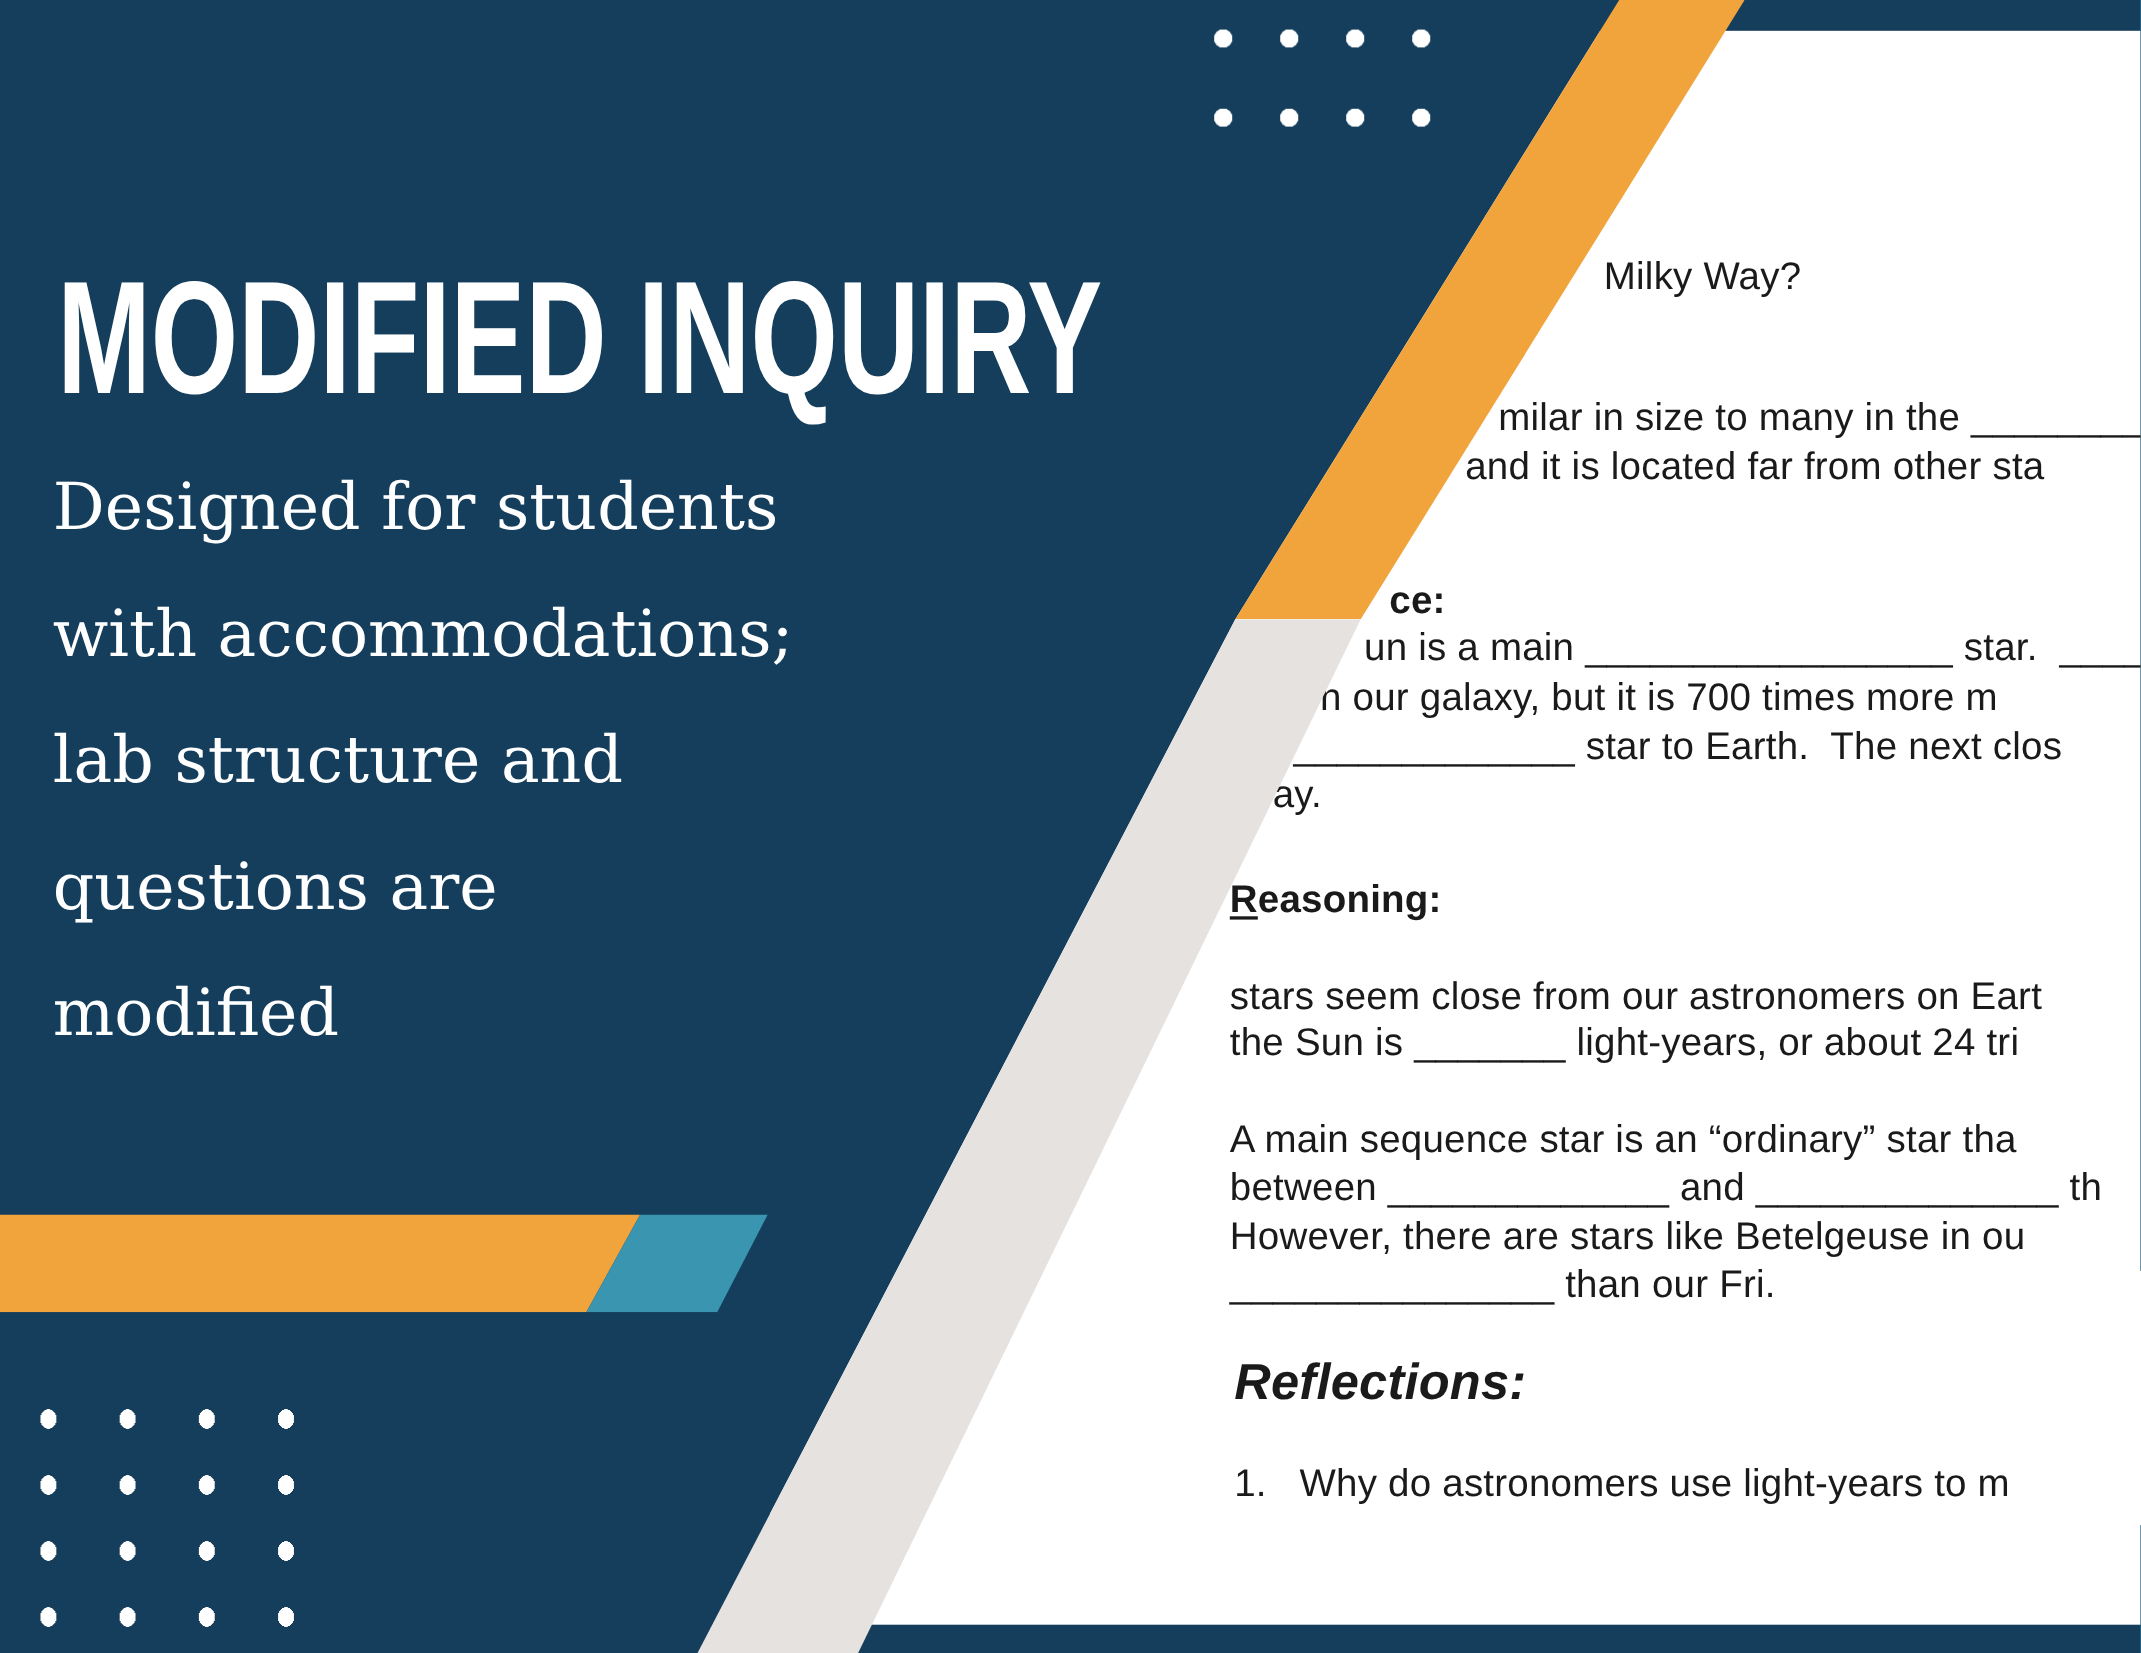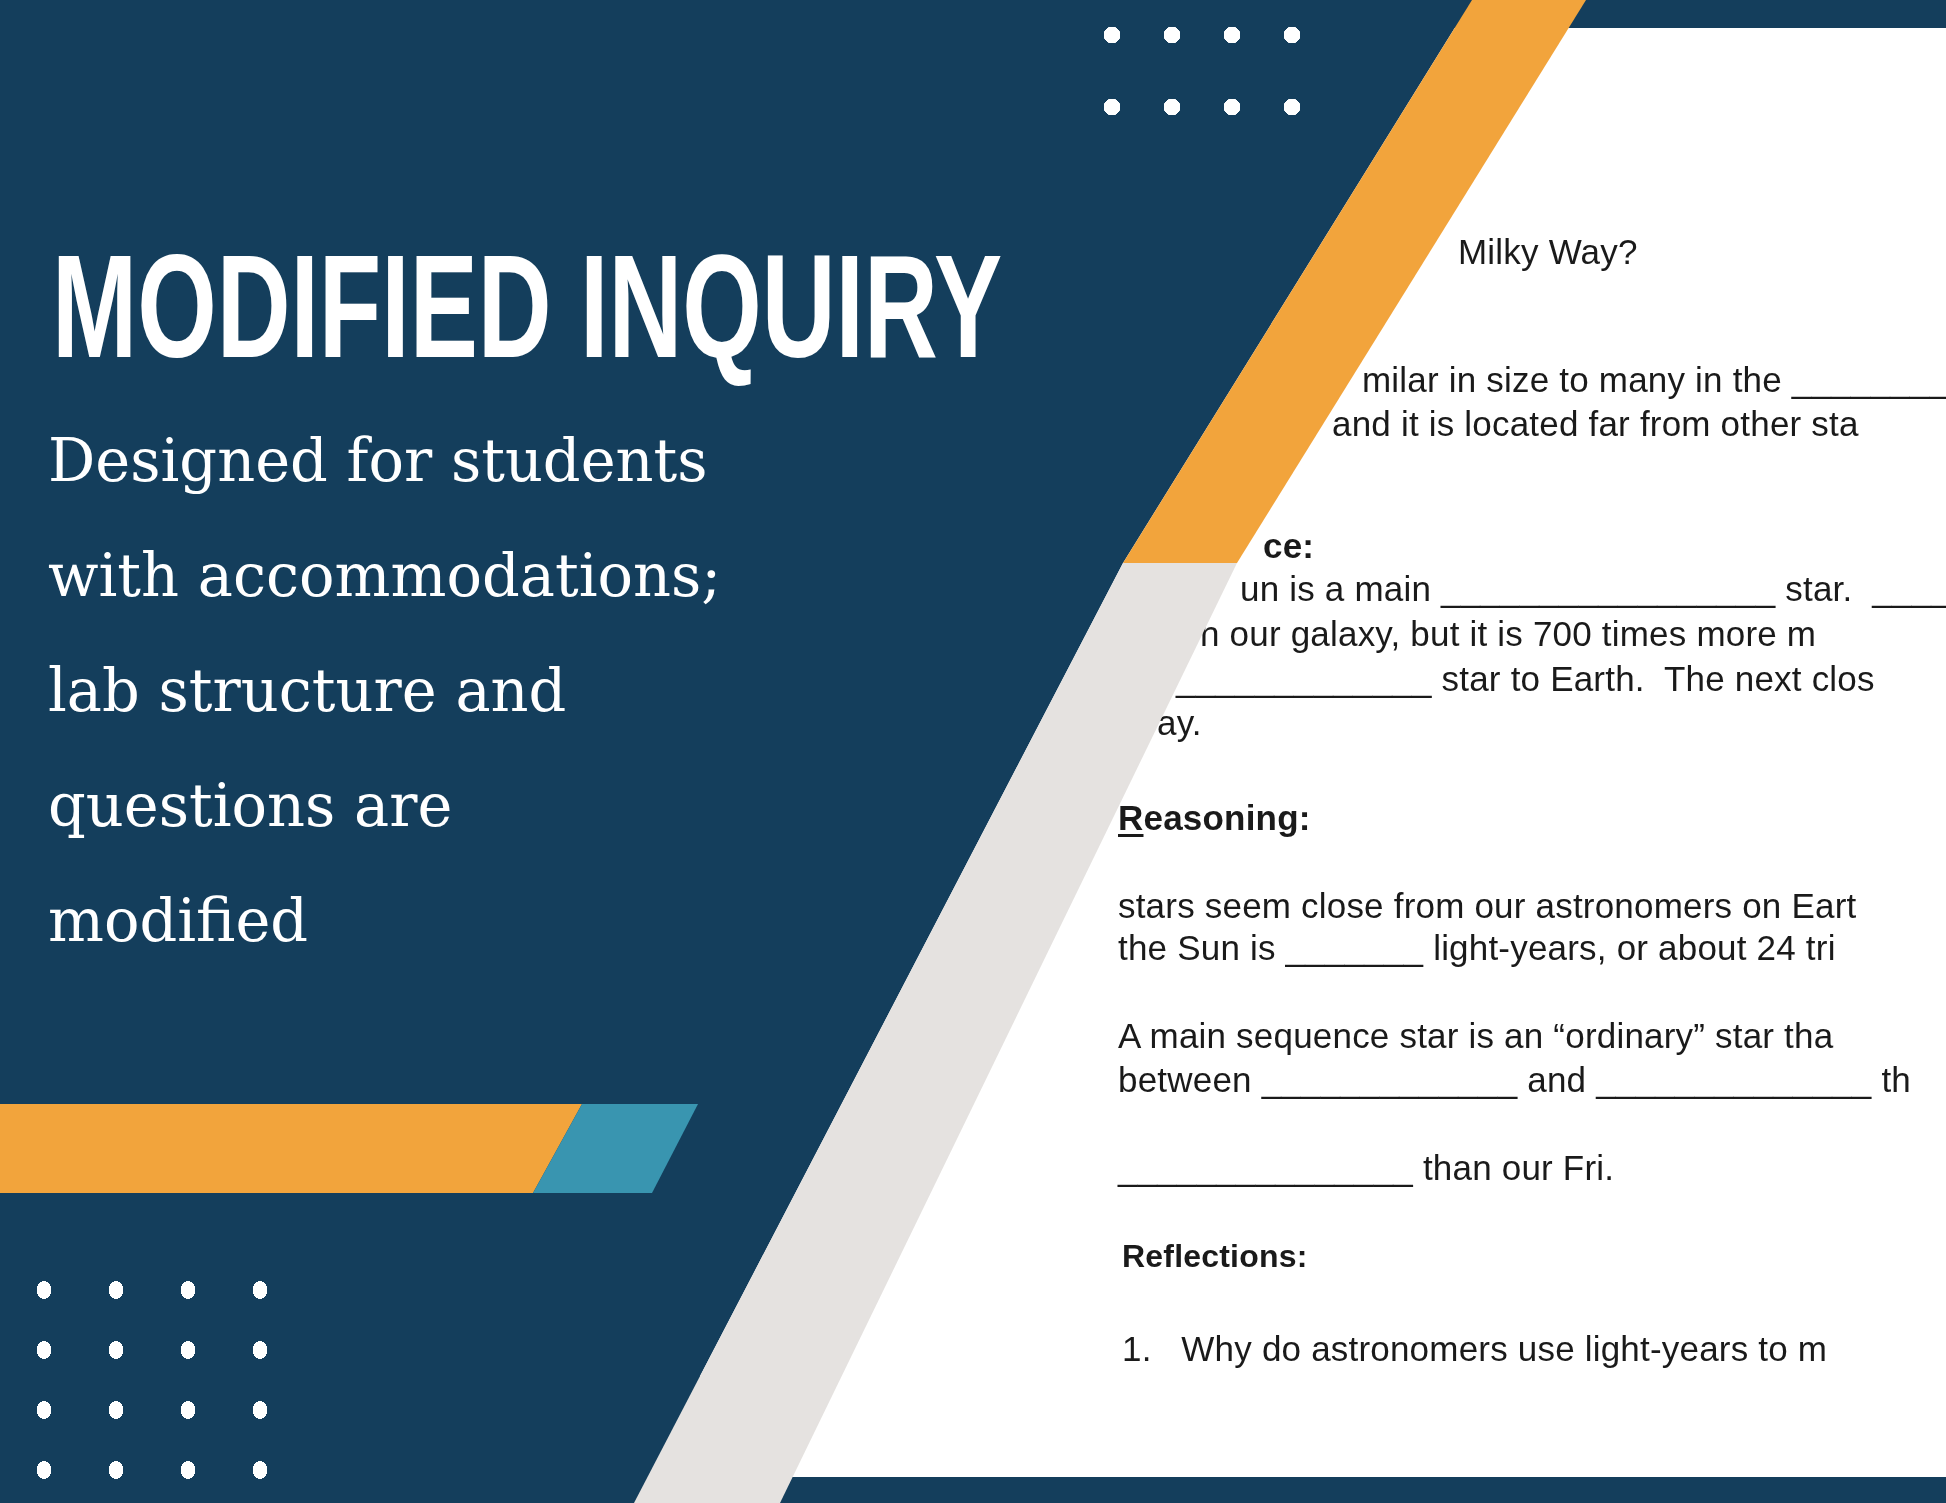--- a/index.html
+++ b/index.html
@@ -23,21 +23,21 @@
   .doc-lines{left:0;top:0;width:1946px;height:1503px;z-index:5;}
   .ln{
     position:absolute;
     white-space:pre;
     font-size:35px;
     line-height:42px;
     color:var(--doc_text,#1A1A1A);
     letter-spacing:0.2px;
   }
   .ln.hd{font-weight:bold;}
-  .ln.hd-big{font-weight:bold;font-size:32px;line-height:55px;}
+  .ln.hd-big{font-weight:bold;font-size:46px;line-height:55px;font-style:italic;}
   .ln u{text-decoration:underline;text-underline-offset:4px;}
 
   
   .navy-block{
     left:0;top:0;width:1946px;height:1503px;
     background:var(--navy,#143E5C);
     clip-path:polygon(0 0,1472px 0,1123px 563px,634px 1503px,0 1503px);
     z-index:10;
   }
   
@@ -116,20 +116,21 @@
   <div class="ln hd" style="left:1263px;top:525px">ce:</div>
   <div class="ln" style="left:1240px;top:568px">un is a main _________________ star.  ________</div>
   <div class="ln" style="left:1200px;top:613px">n our galaxy, but it is 700 times more m</div>
   <div class="ln" style="left:1176px;top:658px">_____________ star to Earth.  The next clos</div>
   <div class="ln" style="left:1157px;top:702px">ay.</div>
   <div class="ln hd" style="left:1118px;top:797px"><u>R</u><span>easoning:</span></div>
   <div class="ln" style="left:1118px;top:885px">stars seem close from our astronomers on Eart</div>
   <div class="ln" style="left:1118px;top:927px">the Sun is _______ light-years, or about 24 tri</div>
   <div class="ln" style="left:1118px;top:1015px">A main sequence star is an “ordinary” star tha</div>
   <div class="ln" style="left:1118px;top:1059px">between _____________ and ______________ th</div>
+  <div class="ln" style="left:1118px;top:1103px">However, there are stars like Betelgeuse in ou</div>
   <div class="ln" style="left:1118px;top:1147px">_______________ than our Fri.</div>
   <div class="ln hd-big" style="left:1122px;top:1229px">Reflections:</div>
   <div class="ln" style="left:1122px;top:1328px">1.   Why do astronomers use light-years to m</div>
 </div>
 
 <div class="abs navy-block"></div>
 <div class="abs orange-stripe"></div>
 <div class="abs gray-band"></div>
 
 <div class="abs title">MODIFIED INQUIRY</div>

